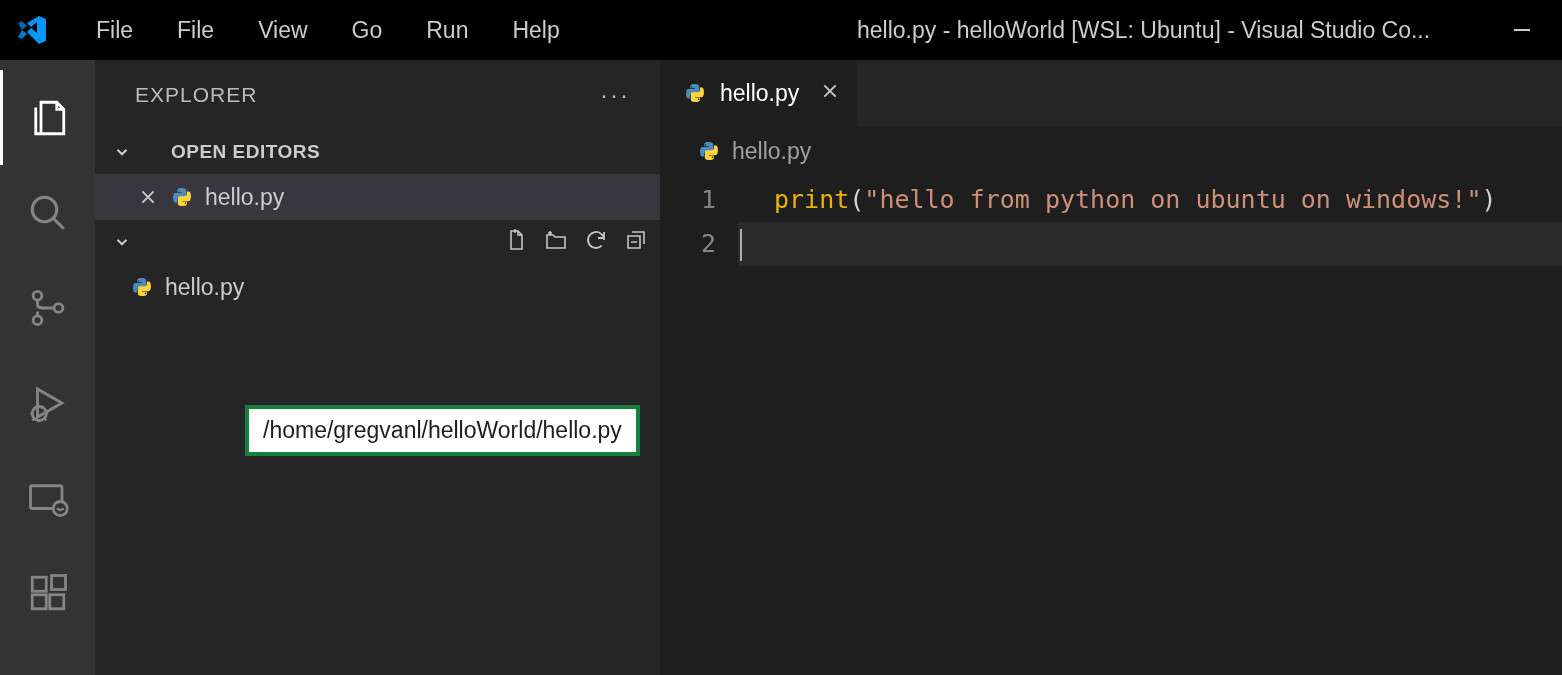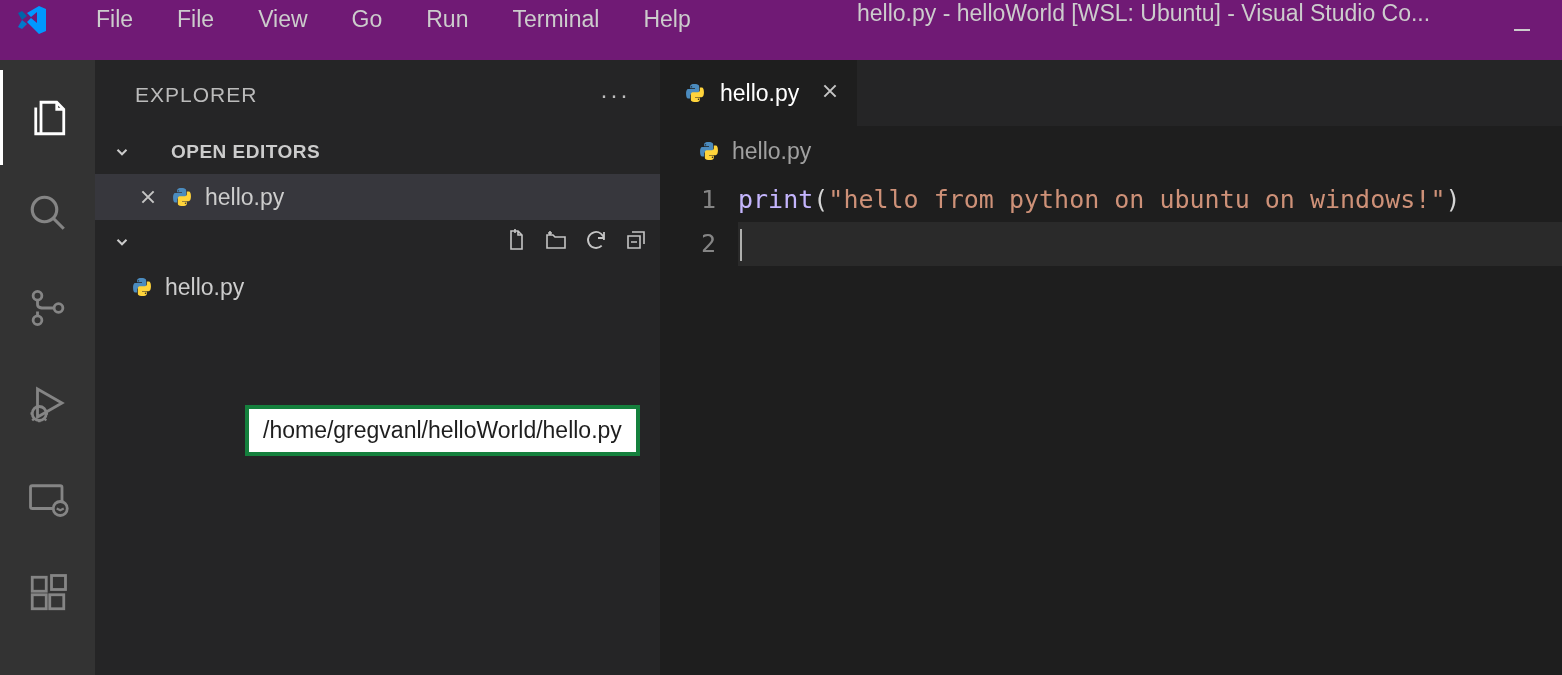--- a/index.html
+++ b/index.html
@@ -9,22 +9,23 @@
     background: #1e1e1e;
     font-family: -apple-system, "Segoe UI", sans-serif;
     color: #cccccc;
     overflow: hidden;
     position: relative;
   }
 
   
   .titlebar {
     height: 60px;
-    background: #701a75;
-    display: flex;
+    background: #000000;
+    display: flex;
+    align-items: center;
     padding: 0 12px;
     position: relative;
   }
   .logo { width: 40px; height: 40px; display:flex; align-items:center; justify-content:center; }
   .menubar { display: flex; margin-left: 22px; }
   .menu-item {
     font-size: 23px;
     color: #cccccc;
     padding: 6px 22px;
     cursor: default;
@@ -191,21 +192,21 @@
   }
   .gutter {
     width: 78px;
     text-align: right;
     color: #858585;
     padding-right: 22px;
   }
   .gutter div, .lines div { height: 44px; line-height:44px; }
   .lines { flex:1; position:relative; }
   .lines .cursor-line { background:#2a2a2a; }
-  .tok-fn  { color:#c4b5fd; }
+  .tok-fn  { color:#eab308;margin-left:36px; }
   .tok-par { color:#d4d4d4; }
   .tok-str { color:#ce9178; }
   .cursor {
     display:inline-block;
     width:2px; height:32px;
     background:#aeafad;
     vertical-align:middle;
     margin-left:2px;
   }
 
@@ -221,21 +222,20 @@
       <path fill="#0065a9" d="M2 9l4-2 5 5-5 4z"></path>
       <path fill="#007acc" d="M2 23l4 2 5-5-5-4z"></path>
     </svg>
   </div>
   <div class="menubar" id="menubar">
       <div class="menu-item">File</div>
       <div class="menu-item">File</div>
       <div class="menu-item">View</div>
       <div class="menu-item">Go</div>
       <div class="menu-item">Run</div>
-      <div class="menu-item">Terminal</div>
       <div class="menu-item">Help</div>
     </div>
   <div class="window-title">hello.py - helloWorld [WSL: Ubuntu] - Visual Studio Co...</div>
   <div class="window-controls">
     <div class="win-btn">
       <svg width="18" height="18">
           <rect x="1" y="8" width="16" height="2" fill="#cccccc"></rect>
         </svg>
     </div>
   </div>

